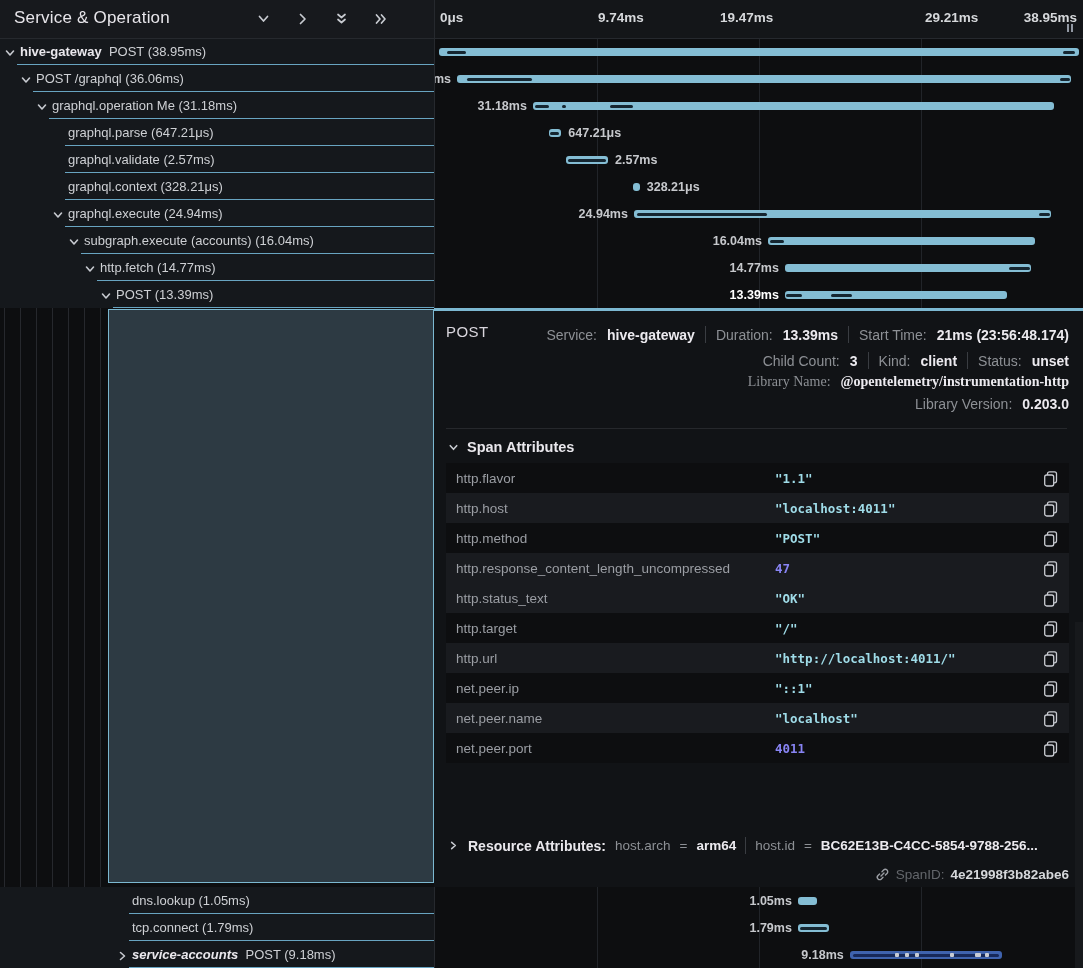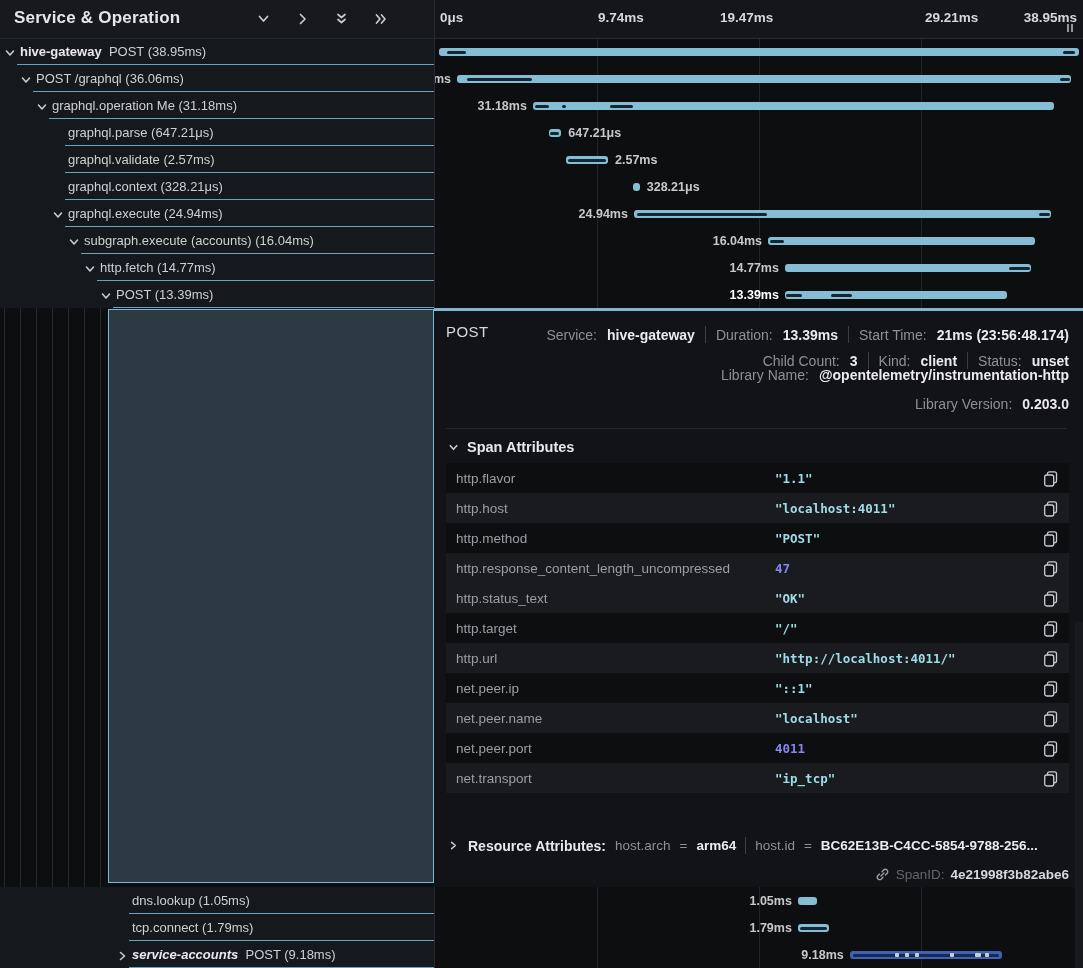--- a/index.html
+++ b/index.html
@@ -10,21 +10,21 @@
   .gridline{position:absolute;top:0;width:1px;height:968px;background:#212429;z-index:1;}
 
   
   .guide{position:absolute;top:38px;height:930px;width:1px;background:#26282d;z-index:2;}
 
   .col-divider{position:absolute;left:434px;top:0;width:1px;height:968px;background:#26292e;z-index:3;}
 
   
   .left-header{position:absolute;left:0;top:0;width:434px;height:38px;background:#17191d;
                border-bottom:1px solid #26292e;z-index:7;}
-  .lh-title{position:absolute;left:14px;top:8px;font-size:17px;font-weight:bold;color:#e7e5ea;letter-spacing:.2px;}
+  .lh-title{position:absolute;left:14px;top:8px;font-size:17px;font-weight:normal;color:#e7e5ea;letter-spacing:.2px;}
   .hdr-icons{position:absolute;right:46px;top:12px;display:flex;gap:24px;z-index:8;}
   .hdr-icons .hicon{cursor:pointer;display:block;height:14px;}
   .grip{position:absolute;right:10px;top:24px;display:flex;gap:2px;cursor:col-resize;z-index:8;}
   .grip i{display:block;width:2px;height:8px;background:#9298a3;}
 
   .tl-header{position:absolute;left:435px;top:0;width:648px;height:38px;background:#141619;
              border-bottom:1px solid #26292e;z-index:4;}
   .tick{position:absolute;top:10px;font-size:13.5px;font-weight:bold;color:#d6d8db;white-space:nowrap;}
   .t0{left:5px;} .t1{left:163px;} .t2{left:285px;} .t3{left:490px;} .t4{right:6px;}
 
@@ -48,21 +48,21 @@
 
   
   .left-box{position:absolute;left:108px;top:309px;width:326px;height:574px;background:#2d3a43;
             border:1px solid #7cb8d1;box-sizing:border-box;z-index:4;}
 
   
   .panel{position:absolute;left:434px;top:308px;width:649px;height:579px;background:#111316;
          border-top:3px solid #7cb8d1;box-sizing:border-box;z-index:5;}
   .panel-title{position:absolute;left:12px;top:12px;font-size:15px;color:#d9d6dd;letter-spacing:.4px;}
   .info{position:absolute;right:14px;display:flex;gap:10px;align-items:center;font-size:14px;white-space:nowrap;}
-  .i1{top:15px;} .i2{top:41px;} .i3{top:56px;} .i4{top:85px;}
+  .i1{top:15px;} .i2{top:41px;} .i3{top:63px;font-family:Liberation Serif, serif;} .i4{top:85px;}
   .info .lbl{color:#8d9095;}
   .info .val{font-weight:bold;color:#eceaef;}
   .vdiv{width:1px;height:17px;background:#3a3d42;}
   .hr{position:absolute;left:12px;right:16px;top:117px;height:1px;background:#26282c;}
 
   .sec-head{position:absolute;left:14px;top:128px;display:flex;align-items:center;gap:8px;cursor:pointer;}
   .sec-title{font-size:14.5px;font-weight:bold;color:#e9e7ec;}
 
   .attrs{position:absolute;left:12px;top:152px;width:623px;z-index:6;}
   .attr-row{position:relative;height:30px;display:flex;align-items:center;}
@@ -407,28 +407,20 @@
             </svg></span>
         </div>
         <div class="attr-row odd">
           <span class="akey">net.peer.port</span>
           <span class="aval number">4011</span>
           <span class="copy"><svg width="17" height="18" viewBox="0 0 17 18">
               <rect x="5.5" y="1.8" width="9" height="11" rx="2" stroke="#c9ccd2" fill="none" stroke-width="1.3"></rect>
               <rect x="2.7" y="5" width="9" height="11" rx="2" stroke="#c9ccd2" fill="#111316" stroke-width="1.3"></rect>
             </svg></span>
         </div>
-        <div class="attr-row even">
-          <span class="akey">net.transport</span>
-          <span class="aval string">"ip_tcp"</span>
-          <span class="copy"><svg width="17" height="18" viewBox="0 0 17 18">
-              <rect x="5.5" y="1.8" width="9" height="11" rx="2" stroke="#c9ccd2" fill="none" stroke-width="1.3"></rect>
-              <rect x="2.7" y="5" width="9" height="11" rx="2" stroke="#c9ccd2" fill="#111316" stroke-width="1.3"></rect>
-            </svg></span>
-        </div>
       </div>
 
     <div class="res-row" id="res-row">
       <svg width="11" height="11" viewBox="0 0 12 12" fill="none" stroke="#c7cad0" stroke-width="1.7" stroke-linecap="round" stroke-linejoin="round">
           <path d="M4 2.5 L8 6 L4 9.5"></path>
         </svg>
       <span class="res-title">Resource Attributes:</span>
       <span id="res-pairs" style="display:flex;align-items:center;gap:9px;">
           <span class="res-key">host.arch</span>
           <span class="res-eq">=</span>

